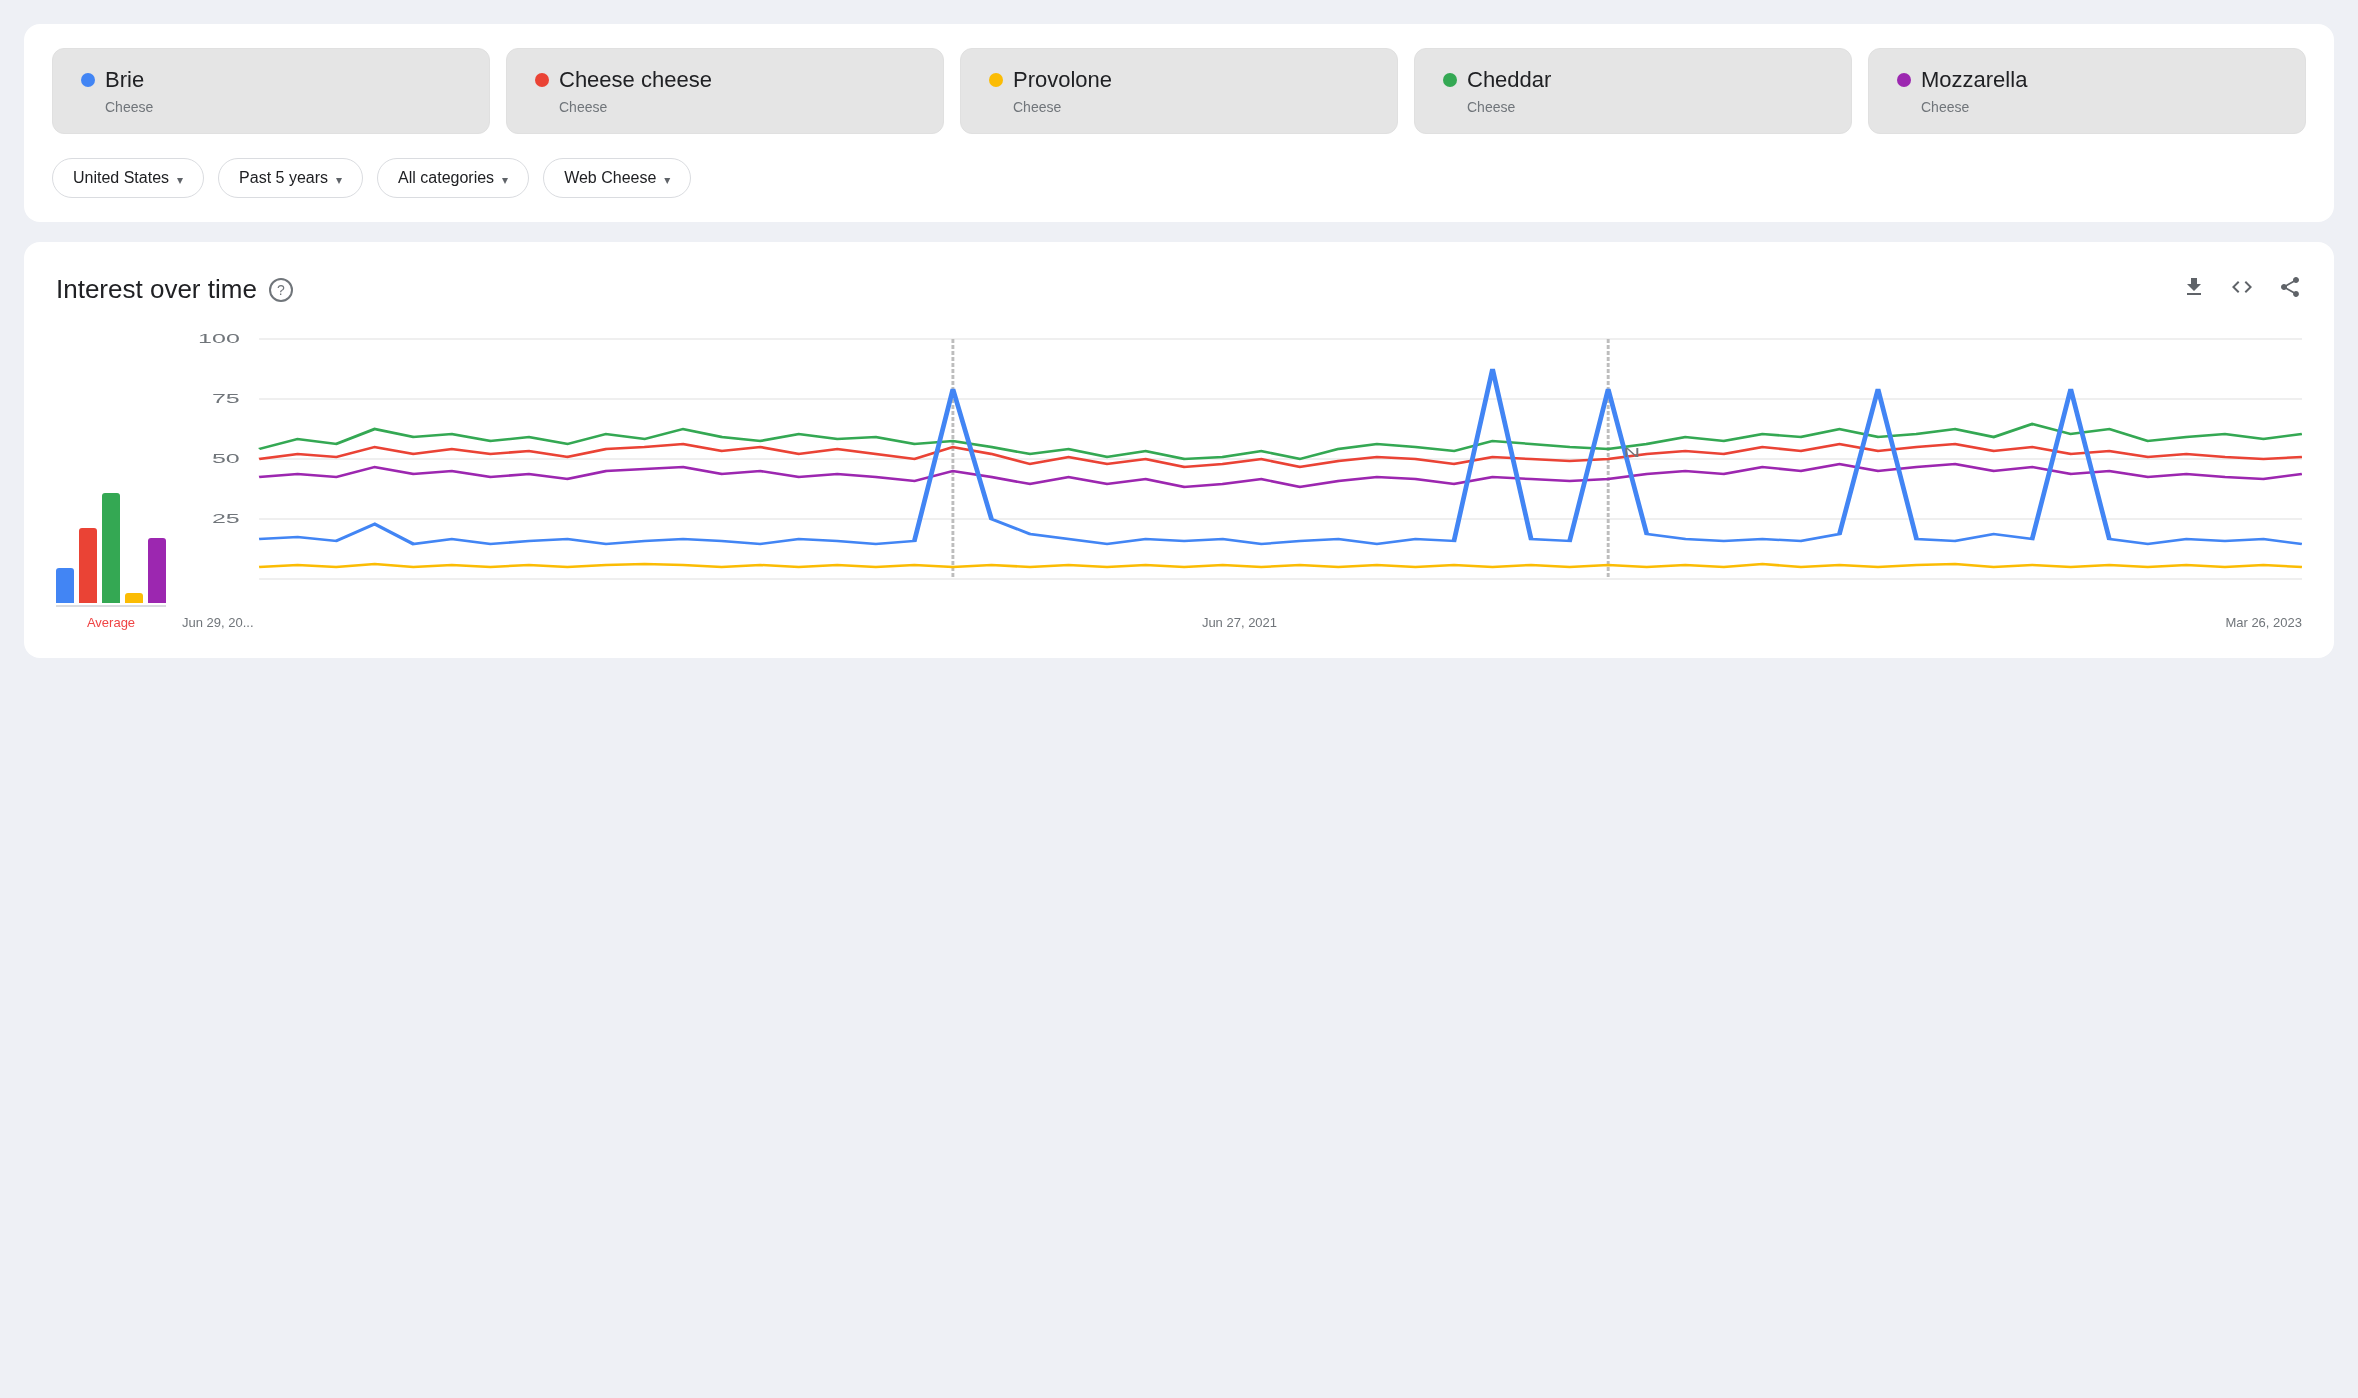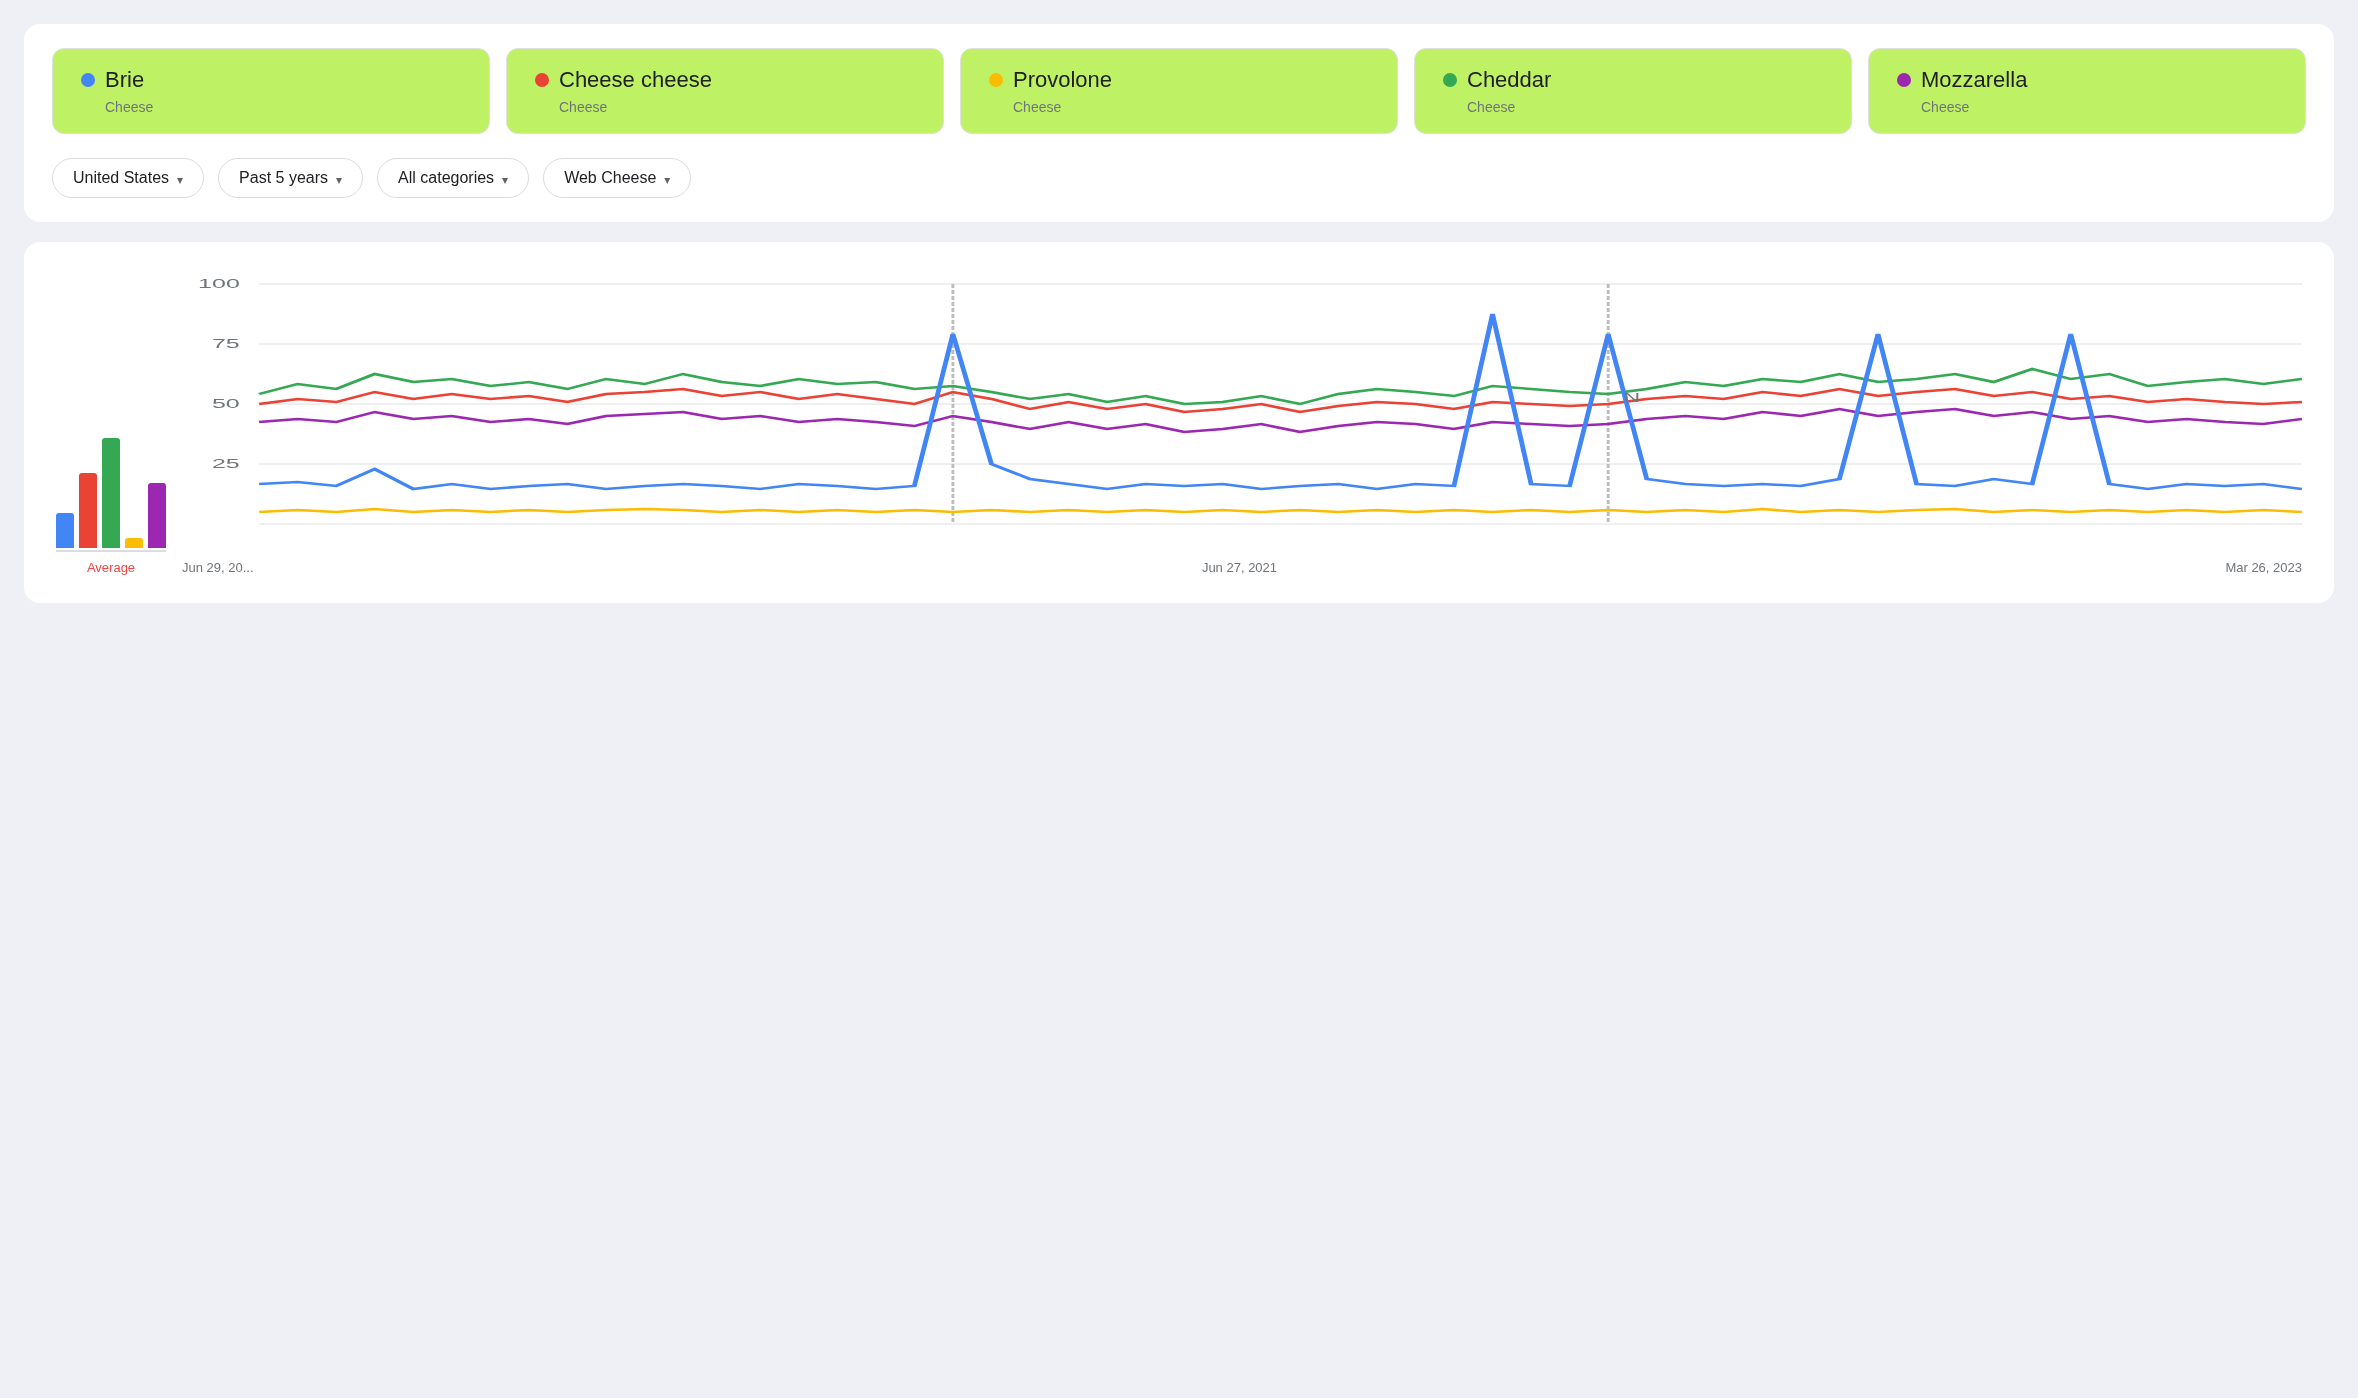--- a/index.html
+++ b/index.html
@@ -14,21 +14,21 @@
       border-radius: 16px;
       padding: 24px 28px;
       margin-bottom: 20px;
     }
     .search-chips {
       display: flex;
       gap: 16px;
       flex-wrap: wrap;
     }
     .chip-card {
-      background: #bef264;
+      background: #e5e5e5;
       border: 1.5px solid #e0e0e0;
       border-radius: 12px;
       padding: 18px 28px;
       min-width: 220px;
       flex: 1;
     }
     .chip-card-title {
       display: flex;
       align-items: center;
       gap: 10px;
@@ -217,20 +217,43 @@
       <span class="chevron">▾</span>
     </button>
     <button class="filter-btn">
       <span>Web Cheese</span>
       <span class="chevron">▾</span>
     </button>
   </div>
 </div>
 
 <div class="chart-section">
+  <div class="chart-header">
+    <div class="chart-title-row">
+      <span class="chart-title">Interest over time</span>
+      <div class="help-icon">?</div>
+    </div>
+    <div class="chart-actions">
+      <span class="action-icon" title="Download">
+        <svg width="24" height="24" viewBox="0 0 24 24" fill="#5f6368">
+            <path d="M19 9h-4V3H9v6H5l7 7 7-7zM5 18v2h14v-2H5z"></path>
+          </svg>
+      </span>
+      <span class="action-icon" title="Embed">
+        <svg width="24" height="24" viewBox="0 0 24 24" fill="#5f6368">
+            <path d="M9.4 16.6L4.8 12l4.6-4.6L8 6l-6 6 6 6 1.4-1.4zm5.2 0l4.6-4.6-4.6-4.6L16 6l6 6-6 6-1.4-1.4z"></path>
+          </svg>
+      </span>
+      <span class="action-icon" title="Share">
+        <svg width="24" height="24" viewBox="0 0 24 24" fill="#5f6368">
+            <path d="M18 16.08c-.76 0-1.44.3-1.96.77L8.91 12.7c.05-.23.09-.46.09-.7s-.04-.47-.09-.7l7.05-4.11c.54.5 1.25.81 2.04.81 1.66 0 3-1.34 3-3s-1.34-3-3-3-3 1.34-3 3c0 .24.04.47.09.7L8.04 9.81C7.5 9.31 6.79 9 6 9c-1.66 0-3 1.34-3 3s1.34 3 3 3c.79 0 1.5-.31 2.04-.81l7.12 4.16c-.05.21-.08.43-.08.65 0 1.61 1.31 2.92 2.92 2.92s2.92-1.31 2.92-2.92-1.31-2.92-2.92-2.92z"></path>
+          </svg>
+      </span>
+    </div>
+  </div>
 
   <div class="chart-area">
 
     <div class="avg-bar-area">
       <div class="avg-bars" id="avg-bars-container">
           <div class="avg-bar" style="height: 35px; background: rgb(66, 133, 244);"></div>
           <div class="avg-bar" style="height: 75px; background: rgb(234, 67, 53);"></div>
           <div class="avg-bar" style="height: 110px; background: rgb(52, 168, 83);"></div>
           <div class="avg-bar" style="height: 10px; background: rgb(251, 188, 4);"></div>
           <div class="avg-bar" style="height: 65px; background: rgb(156, 39, 176);"></div>

